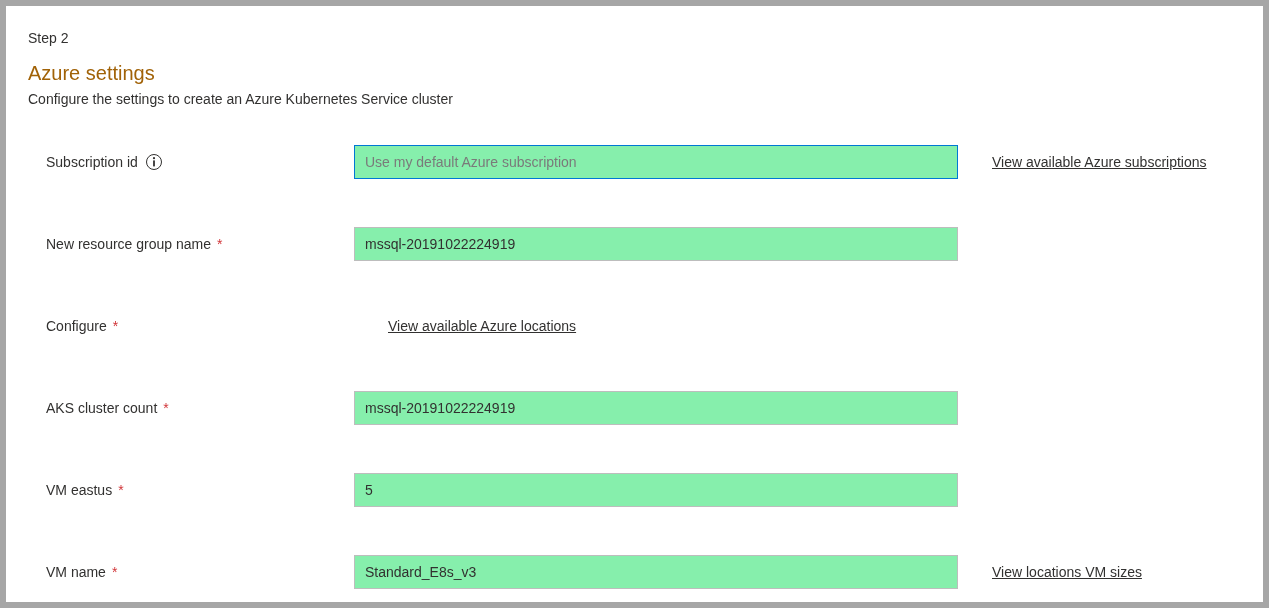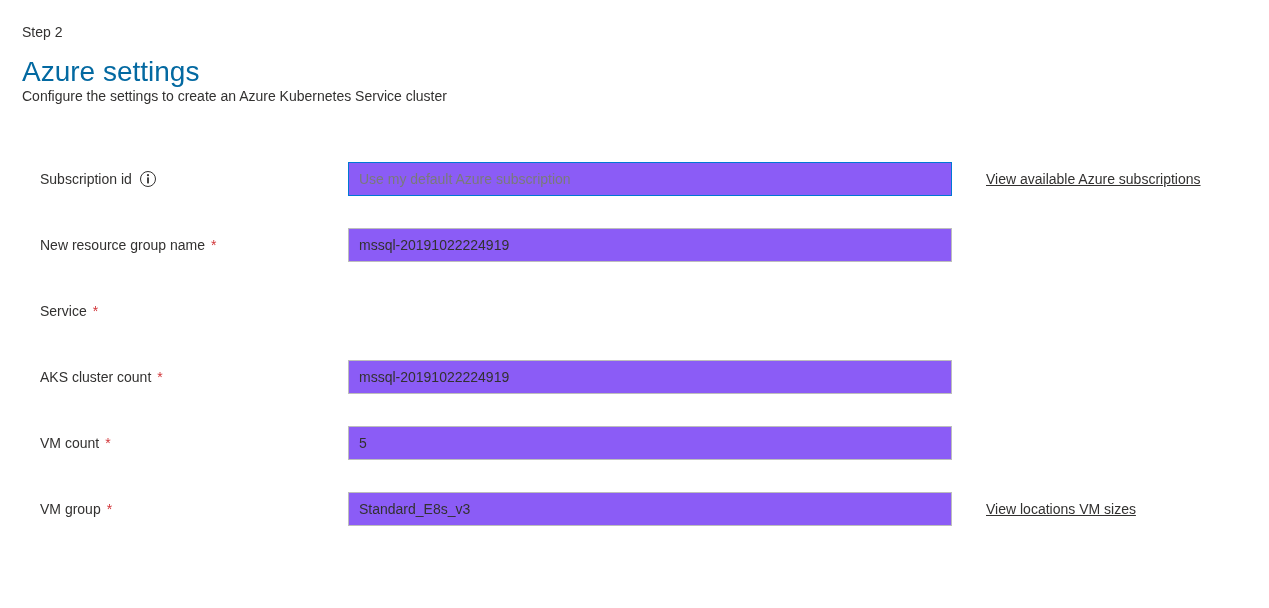--- a/index.html
+++ b/index.html
@@ -10,52 +10,53 @@
   html, body {
     width: 1269px;
     height: 608px;
     font-family: "Segoe UI", -apple-system, BlinkMacSystemFont, sans-serif;
     font-weight: 400;
     background: #a6a6a6;
   }
   .outer-frame {
     width: 1269px;
     height: 608px;
+    padding: 6px;
     background: #a6a6a6;
   }
   .panel {
     width: 100%;
     height: 100%;
     background: #ffffff;
     padding: 24px 22px 0 22px;
     overflow: hidden;
   }
   .step-label {
     font-size: 14px;
     color: #323130;
     margin-bottom: 16px;
   }
   .page-title {
-    font-size: 28px;
+    font-size: 20px;
     font-weight: 400;
-    color: #0369a1;
-    margin-bottom: 0;
+    color: #a16207;
+    margin-bottom: 6px;
   }
   .page-subtitle {
     font-size: 14px;
     color: #323130;
-    margin-bottom: 58px;
+    margin-bottom: 38px;
   }
   .form-rows {
     padding-left: 18px;
   }
   .form-row {
     display: flex;
     align-items: center;
-    margin-bottom: 32px;
+    margin-bottom: 48px;
     min-height: 34px;
   }
   .label-cell {
     width: 308px;
     display: flex;
     align-items: center;
     font-size: 14px;
     color: #323130;
     flex-shrink: 0;
   }
@@ -83,21 +84,21 @@
   }
   .text-input {
     width: 100%;
     height: 34px;
     border: 1px solid #bdbdbd;
     font-family: inherit;
     font-size: 14px;
     color: #323130;
     padding: 0 10px;
     outline: none;
-    background: #8b5cf6;
+    background: #86efac;
   }
   .text-input::placeholder {
     color: #7a7a7a;
   }
   .text-input.focused {
     border: 1px solid #0078d4;
   }
   .link-cell {
     padding-left: 34px;
     flex-shrink: 0;
@@ -145,50 +146,53 @@
           <span class="req">*</span>
         </div>
         <div class="input-cell">
           <input type="text" class="text-input" value="mssql-20191022224919" style="">
         </div>
         <div class="link-cell"></div>
       </div>
 
       <div class="form-row">
         <div class="label-cell">
-          <span>Service</span>
-          <span class="req">*</span>
+          <span>Configure</span>
+          <span class="req">*</span>
+        </div>
+        <div class="link-cell">
+          <a>View available Azure locations</a>
         </div>
       </div>
 
       <div class="form-row">
         <div class="label-cell">
           <span>AKS cluster count</span>
           <span class="req">*</span>
         </div>
         <div class="input-cell">
           <input type="text" class="text-input" value="mssql-20191022224919" style="">
         </div>
         <div class="link-cell"></div>
       </div>
 
       <div class="form-row">
         <div class="label-cell">
-          <span>VM count</span>
+          <span>VM eastus</span>
           <span class="req">*</span>
         </div>
         <div class="input-cell">
           <input type="text" class="text-input" value="5" style="">
         </div>
         <div class="link-cell"></div>
       </div>
 
       <div class="form-row">
         <div class="label-cell">
-          <span>VM group</span>
+          <span>VM name</span>
           <span class="req">*</span>
         </div>
         <div class="input-cell">
           <input type="text" class="text-input" value="Standard_E8s_v3" style="">
         </div>
         <div class="link-cell">
           <a>View locations VM sizes</a>
         </div>
       </div>
 

